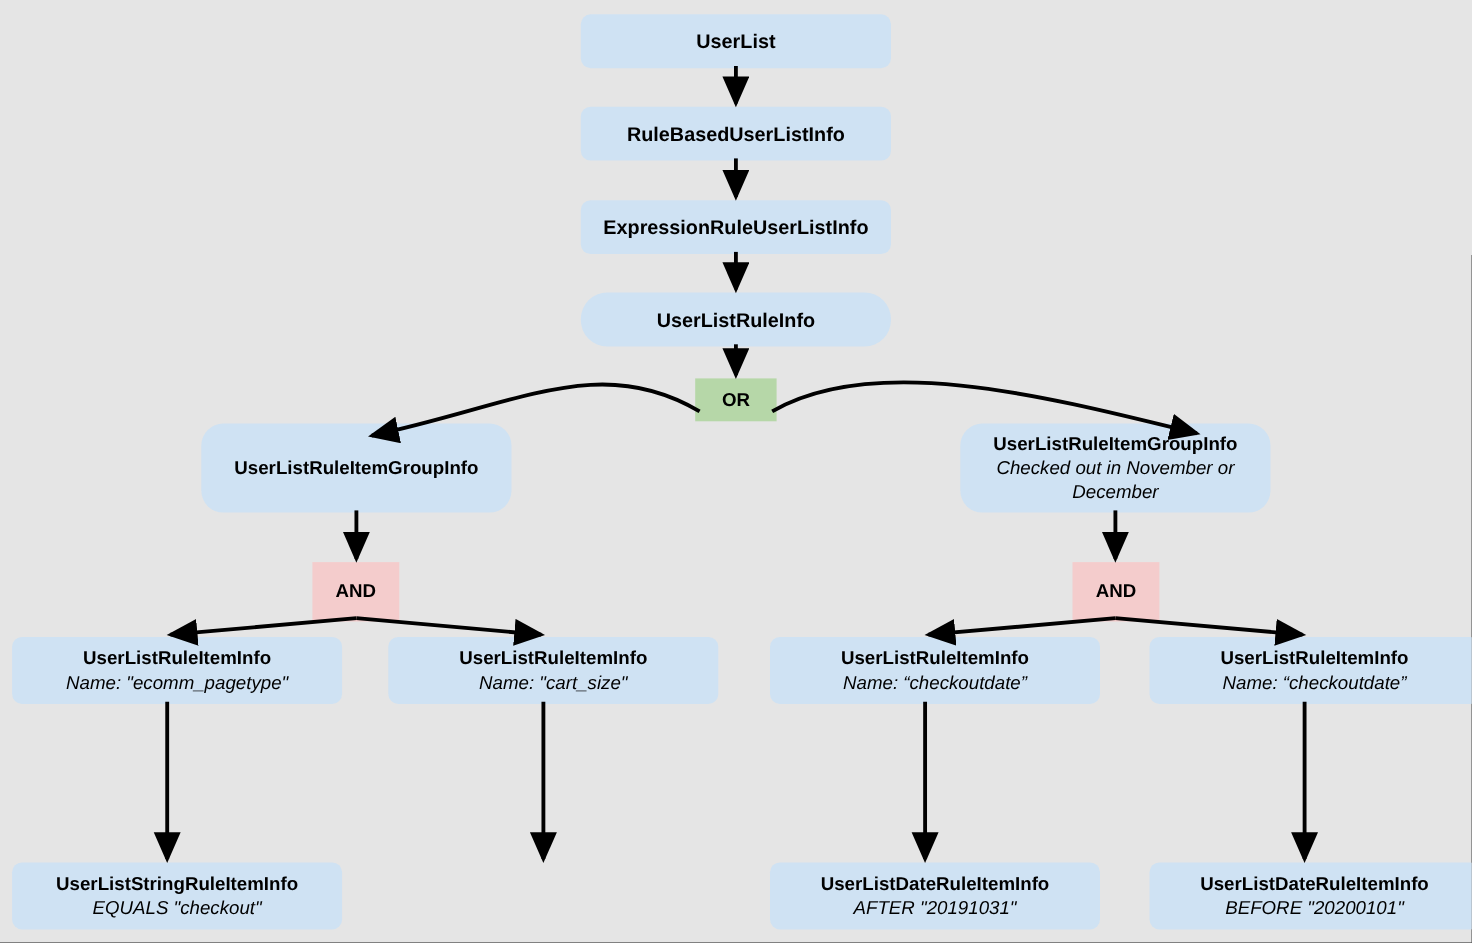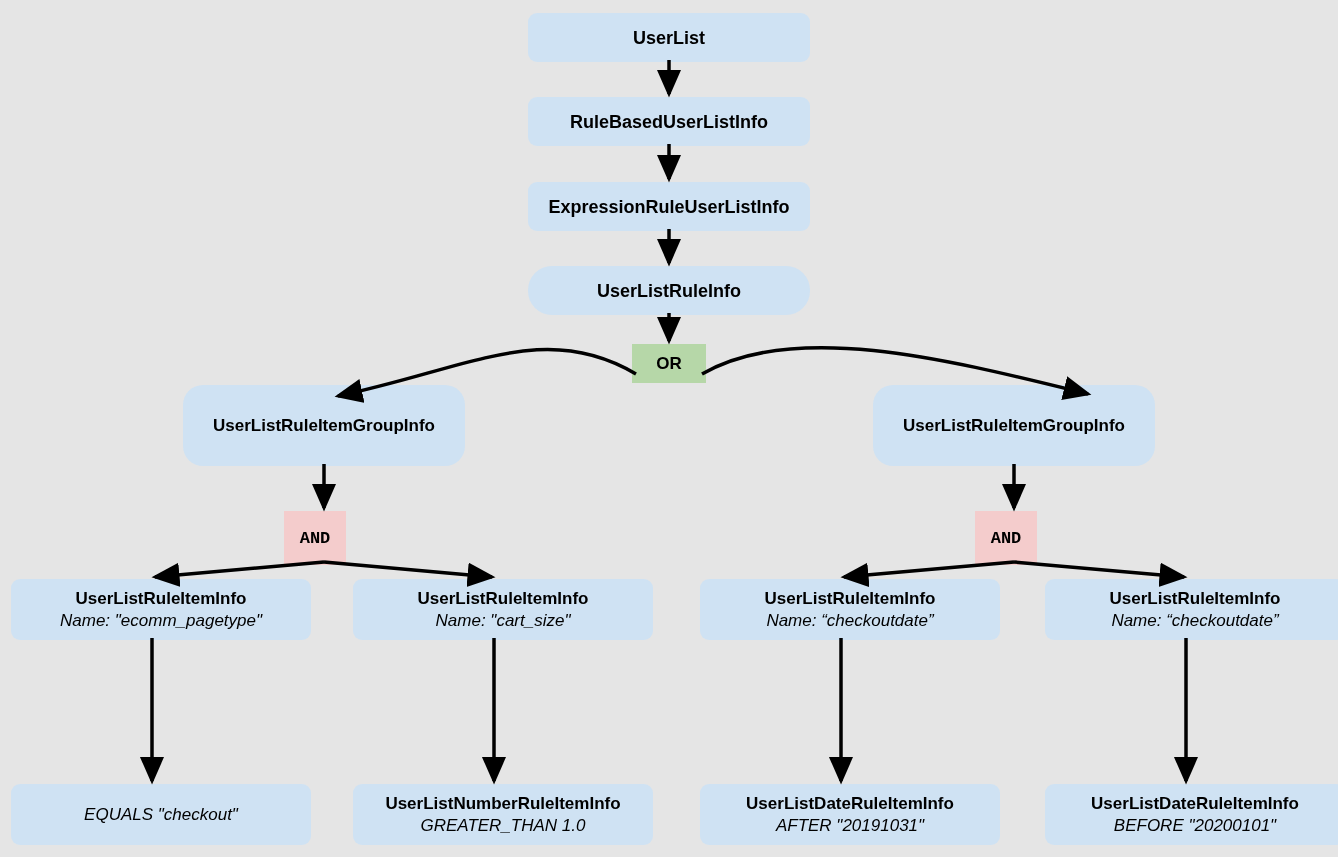--- a/index.html
+++ b/index.html
@@ -61,21 +61,21 @@
   #chain-1 { top: 97px; }
   #chain-2 { top: 182px; justify-content: center; }
   #chain-3 { top: 266px; border-radius: 24px; }
 
   #or-box { left: 632px; top: 344px; width: 74px; height: 39px; }
 
   .group { width: 282px; height: 81px; top: 385px; border-radius: 20px; }
   #group-0 { left: 183px; }
   #group-1 { left: 873px; }
 
-  .and-box { width: 62px; height: 54px; top: 511px; font-family: Liberation Mono, monospace; }
+  .and-box { width: 79px; height: 54px; top: 511px; }
   #and-0 { left: 284px; }
   #and-1 { left: 975px; }
 
   .rule-item, .leaf-item { width: 300px; height: 61px; }
   .rule-item { top: 579px; }
   .leaf-item { top: 784px; }
   #rule-0, #leaf-0 { left: 11px; }
   #rule-1, #leaf-1 { left: 353px; }
   #rule-2, #leaf-2 { left: 700px; }
   #rule-3, #leaf-3 { left: 1045px; }
@@ -108,20 +108,21 @@
     <div class="title">UserListRuleInfo</div>
   </div>
 
   <div class="op or" id="or-box">OR</div>
 
   <div class="node group" id="group-0">
     <div class="title">UserListRuleItemGroupInfo</div>
   </div>
   <div class="node group" id="group-1">
     <div class="title">UserListRuleItemGroupInfo</div>
+    <div class="subtitle">Checked out in November or December</div>
   </div>
 
   <div class="op and and-box" id="and-0">AND</div>
   <div class="op and and-box" id="and-1">AND</div>
 
   <div class="node rule-item" id="rule-0">
     <div class="title">UserListRuleItemInfo</div>
     <div class="subtitle">Name: "ecomm_pagetype"</div>
   </div>
   <div class="node rule-item" id="rule-1">
@@ -131,25 +132,22 @@
   <div class="node rule-item" id="rule-2">
     <div class="title">UserListRuleItemInfo</div>
     <div class="subtitle">Name: “checkoutdate”</div>
   </div>
   <div class="node rule-item" id="rule-3">
     <div class="title">UserListRuleItemInfo</div>
     <div class="subtitle">Name: “checkoutdate”</div>
   </div>
 
   <div class="node leaf-item" id="leaf-0">
+    <div class="title">UserListStringRuleItemInfo</div>
     <div class="subtitle">EQUALS "checkout"</div>
-  </div>
-  <div class="node leaf-item" id="leaf-1">
-    <div class="title">UserListNumberRuleItemInfo</div>
-    <div class="subtitle">GREATER_THAN 1.0</div>
   </div>
   <div class="node leaf-item" id="leaf-2">
     <div class="title">UserListDateRuleItemInfo</div>
     <div class="subtitle">AFTER "20191031"</div>
   </div>
   <div class="node leaf-item" id="leaf-3">
     <div class="title">UserListDateRuleItemInfo</div>
     <div class="subtitle">BEFORE "20200101"</div>
   </div>
 

